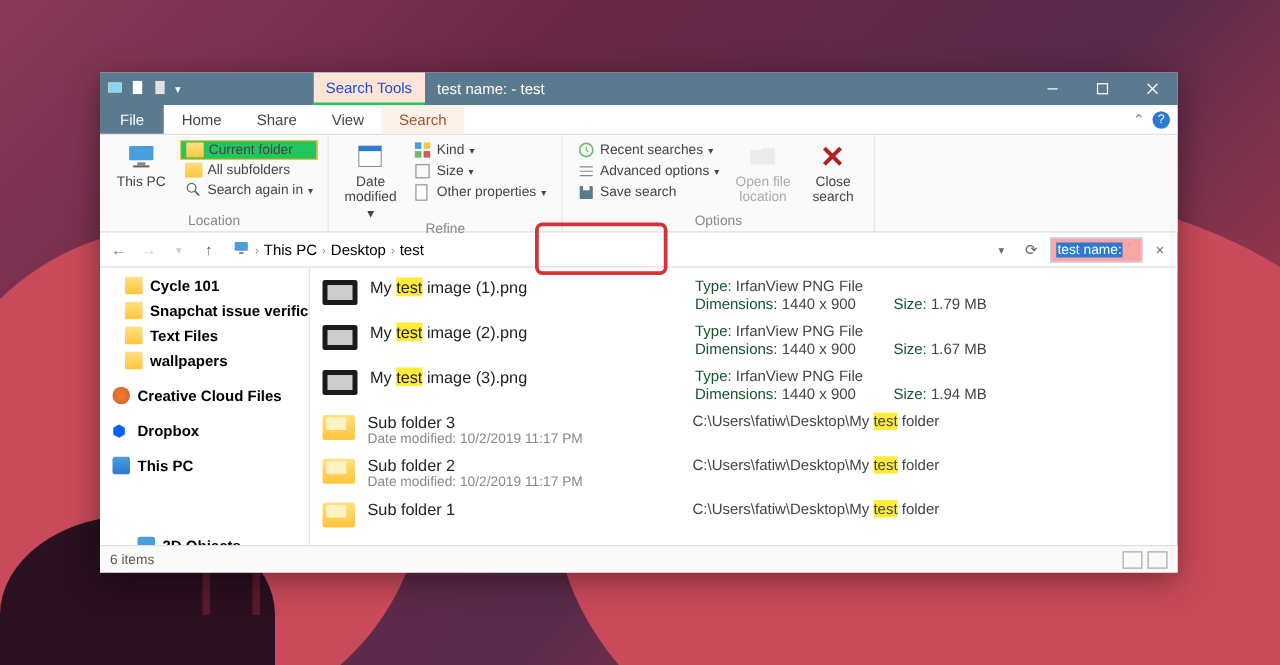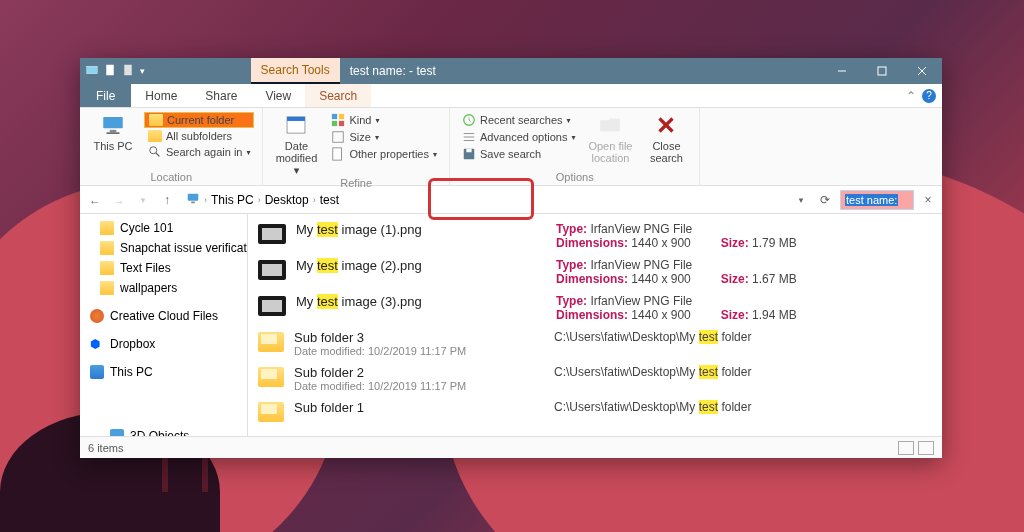--- a/index.html
+++ b/index.html
@@ -34,23 +34,23 @@
   height: 26px;
   background: #5a7a8f;
   color: #fff;
   display: flex; align-items: stretch;
   font-size: 12px;
 }
 .titlebar-icons { display: flex; align-items: center; padding: 0 6px; gap: 6px; }
 .titlebar-icons svg { width: 12px; height: 12px; }
 .search-tools-tab {
   background: #fce4d6;
-  color: #a16207;
+  color: #1d4ed8;
   padding: 4px 10px;
-  border-bottom: 2px solid #0f172a;
+  border-bottom: 2px solid #22c55e;
   display: flex; align-items: center;
   margin-left: 100px;
 }
 .title-text { display: flex; align-items: center; padding-left: 10px; }
 .win-controls { margin-left: auto; display: flex; }
 .win-controls .ctrl { width: 40px; display: flex; align-items: center; justify-content: center; cursor: pointer; }
 .win-controls svg { width: 10px; height: 10px; stroke: #fff; }
 
 .menu-tabs {
   height: 24px;
@@ -73,21 +73,21 @@
   font-size: 11px;
   color: #444;
 }
 .ribbon-group { border-right: 1px solid #e8e8e8; padding: 4px 8px 0 8px; display: flex; flex-direction: column; justify-content: space-between; }
 .ribbon-group-label { text-align: center; color: #888; font-size: 11px; padding-bottom: 2px; }
 .rb-row { display: flex; align-items: flex-start; gap: 6px; }
 .rb-big { display: flex; flex-direction: column; align-items: center; gap: 2px; text-align: center; width: 50px; cursor: pointer; }
 .rb-big svg, .rb-big .icon { width: 26px; height: 26px; }
 .rb-col { display: flex; flex-direction: column; gap: 1px; }
 .rb-item { display: flex; align-items: center; gap: 4px; padding: 1px 4px; cursor: pointer; white-space: nowrap; }
-.rb-item.hl { background: #f97316; border: 1px solid #e8c050; }
+.rb-item.hl { background: #22c55e; border: 1px solid #e8c050; }
 .rb-item svg, .rb-item .icon { width: 14px; height: 14px; flex-shrink: 0; }
 .red-box { border: 3px solid #d43333; border-radius: 6px; padding: 2px; position: absolute; left: 348px; top: 70px; width: 106px; height: 42px; pointer-events: none; }
 .grayed { color: #aaa; }
 .grayed svg { opacity: 0.5; }
 
 .nav-bar {
   height: 28px;
   border-bottom: 1px solid #e0e0e0;
   display: flex; align-items: center;
   padding: 0 6px; gap: 6px;
@@ -109,40 +109,40 @@
 .search-box .hl { background: #2a7ad4; color: #fff; padding: 0 1px; }
 .search-close { width: 16px; color: #666; cursor: pointer; text-align: center; }
 
 .body-area { flex: 1; display: flex; overflow: hidden; }
 .sidebar {
   width: 168px;
   border-right: 1px solid #e0e0e0;
   overflow-y: auto;
   padding: 4px 0;
 }
-.sidebar-item { display: flex; align-items: flex-start; gap: 6px; padding: 3px 6px 3px 20px; cursor: pointer; white-space: nowrap; overflow: hidden; }
+.sidebar-item { display: flex; align-items: flex-start; gap: 6px; padding: 3px 6px 3px 20px; cursor: pointer; white-space: nowrap; overflow: hidden; font-weight: bold; }
 .sidebar-item .icon { width: 14px; height: 14px; flex-shrink: 0; }
 .sidebar-item.selected { background: #d8e6f2; }
 .sidebar-item.l0 { padding-left: 10px; }
 .sidebar-item.l2 { padding-left: 30px; margin-top: 44px; }
 .folder-icon { width: 14px; height: 12px; background: linear-gradient(#ffe082, #ffc53d); border-radius: 1px; }
 .thispc-icon { width: 14px; height: 12px; background: linear-gradient(#4a9edb, #2a7ad4); border-radius: 2px; }
 
 .content { flex: 1; overflow-y: auto; padding: 4px 0; }
 .file-row { display: flex; align-items: flex-start; gap: 10px; padding: 4px 10px; cursor: pointer; }
 .thumb { width: 28px; height: 20px; background: #1a1a1a; border-radius: 2px; flex-shrink: 0; margin-top: 2px; position: relative; }
 .thumb .inner { position: absolute; inset: 4px; background: #ccc; }
 .folder-thumb { width: 26px; height: 20px; background: linear-gradient(#ffe082, #ffc53d); border-radius: 2px; flex-shrink: 0; margin-top: 2px; position: relative; }
 .folder-thumb.sub::before { content: ''; position: absolute; width: 16px; height: 10px; background: #fff3c4; border-radius: 1px; left: 3px; top: 2px; }
 .file-main { width: 250px; }
 .file-name { font-size: 13px; color: #222; }
 .file-name .hl { background: #ffeb3b; }
 .file-sub { color: #888; font-size: 11px; }
 .file-meta { flex: 1; font-size: 12px; color: #444; }
-.file-meta .label { color: #be185d; font-weight: bold; }
+.file-meta .label { color: #14532d; }
 .file-meta .hl { background: #ffeb3b; }
 .file-meta-row2 { display: flex; gap: 30px; }
 
 .status-bar {
   height: 22px;
   border-top: 1px solid #e0e0e0;
   display: flex; align-items: center;
   padding: 0 8px;
   font-size: 11px; color: #555;
   background: #fafafa;

